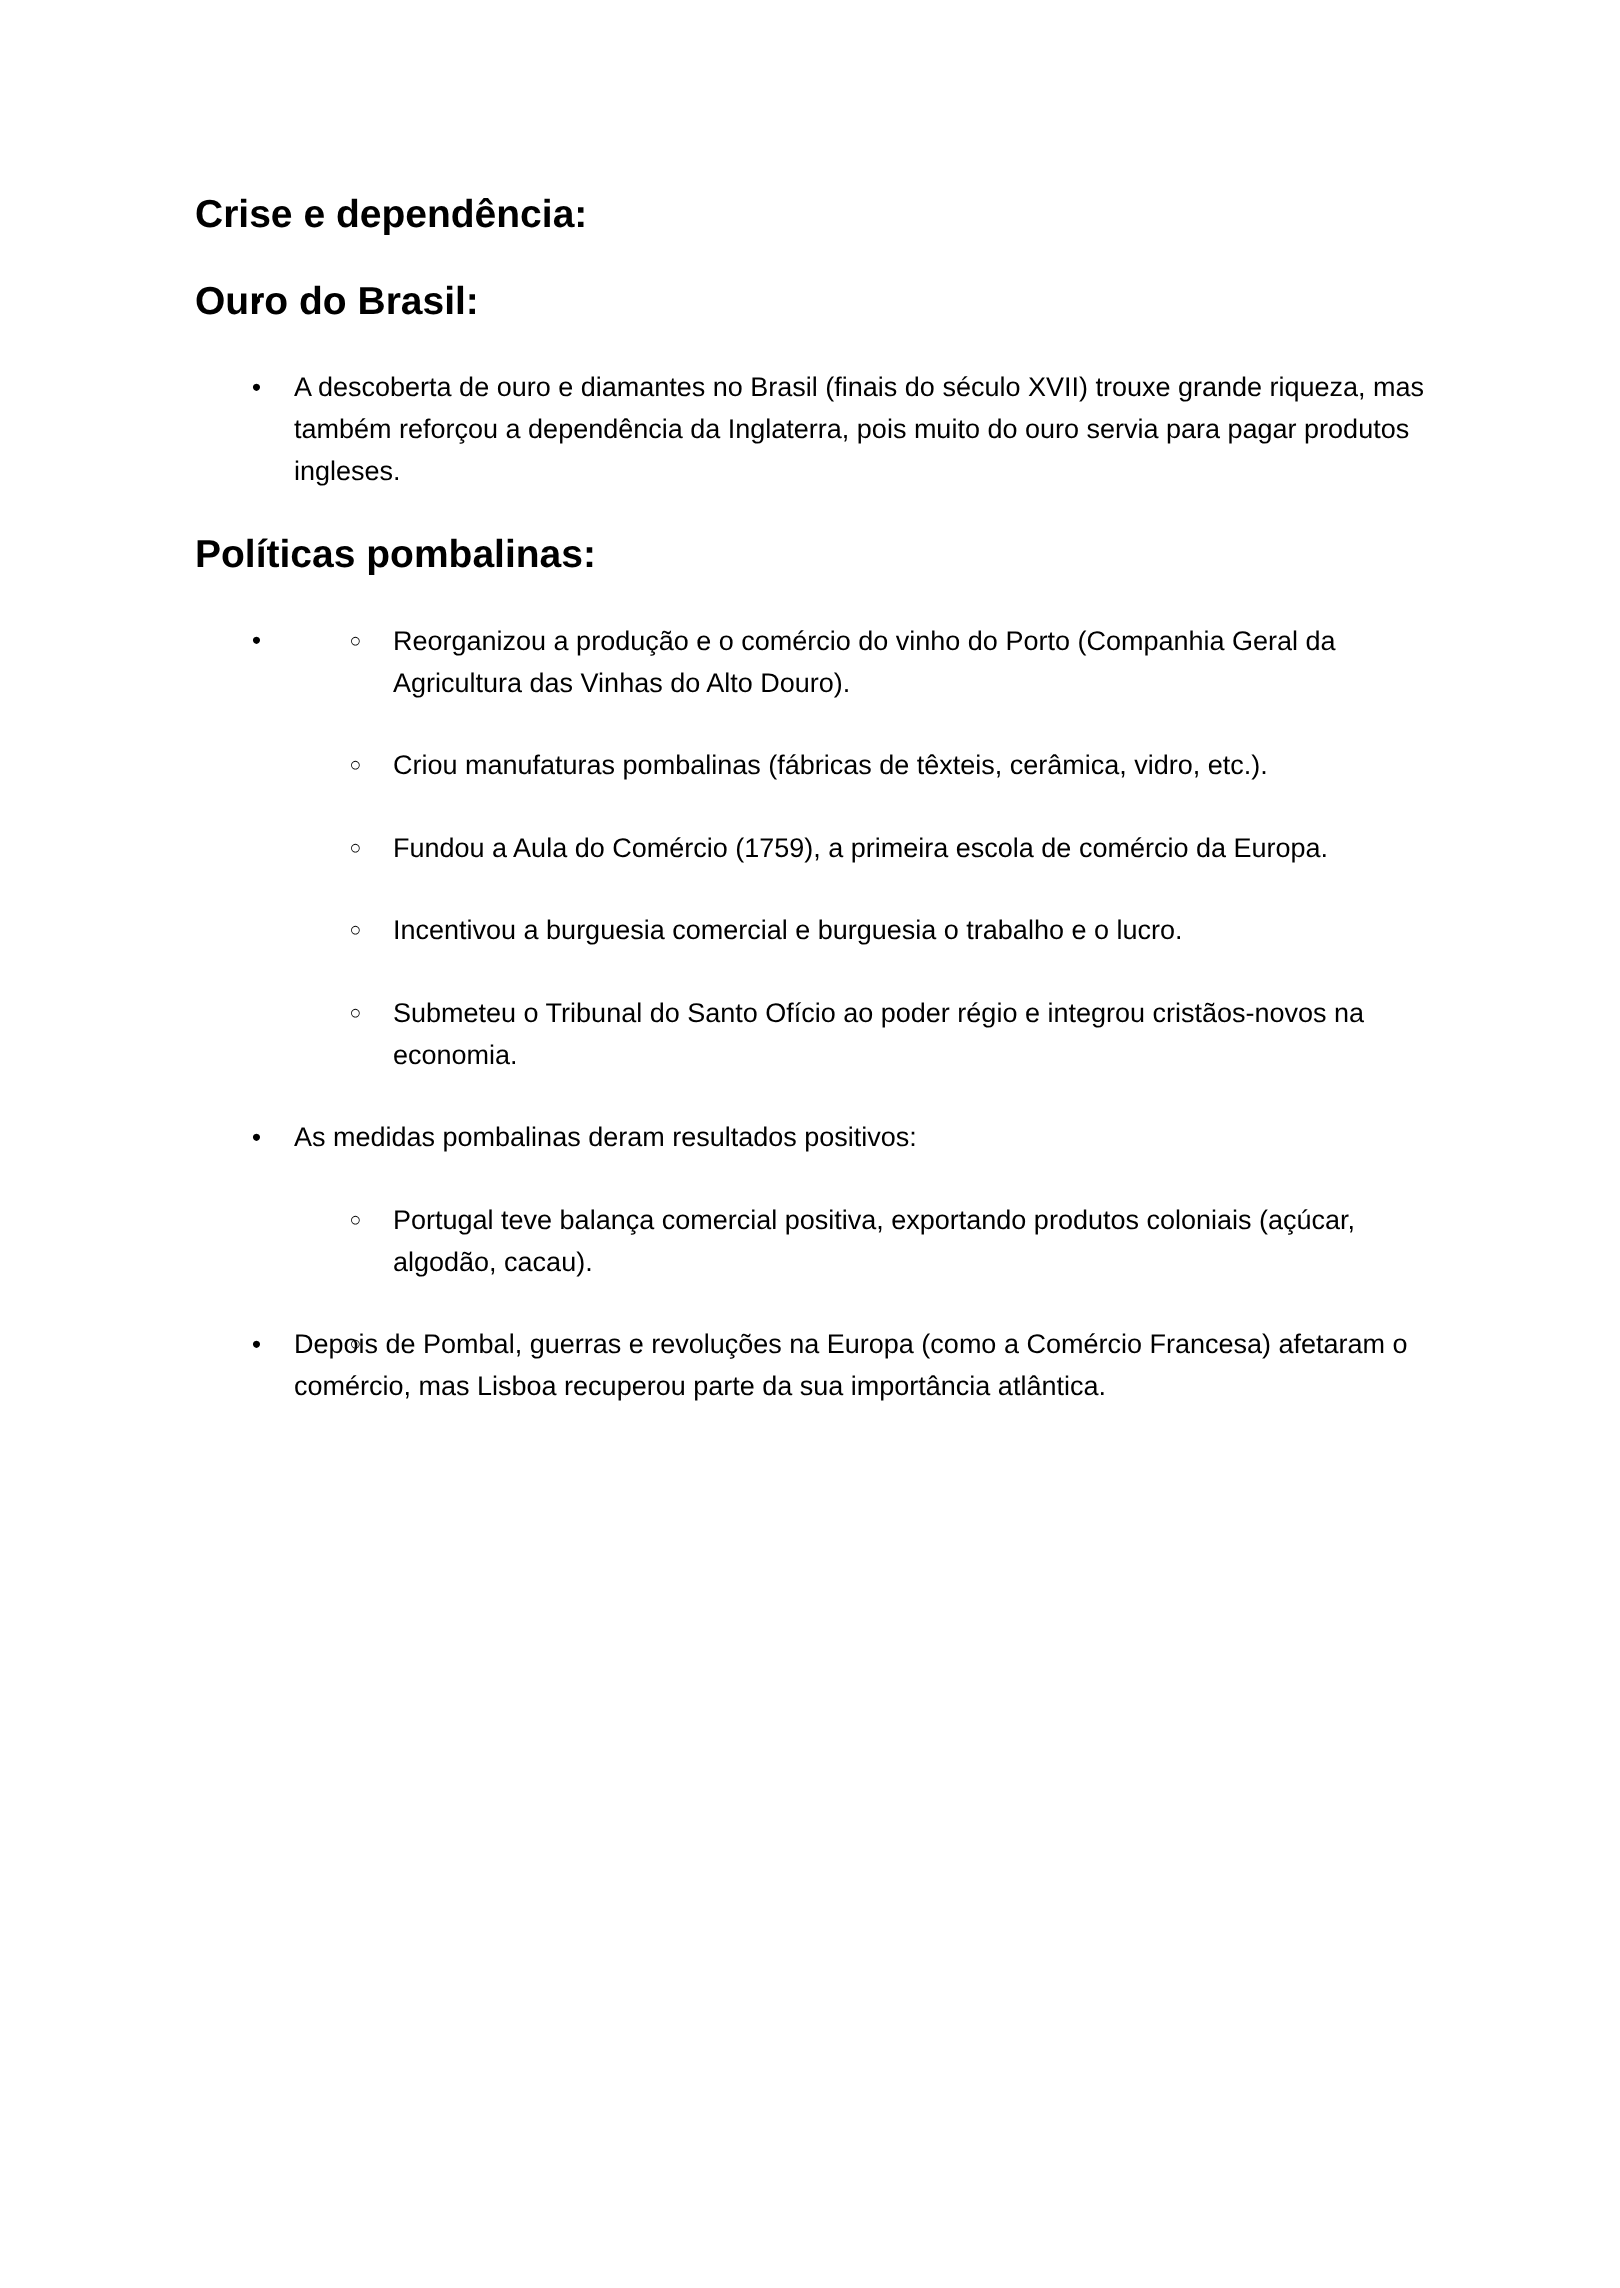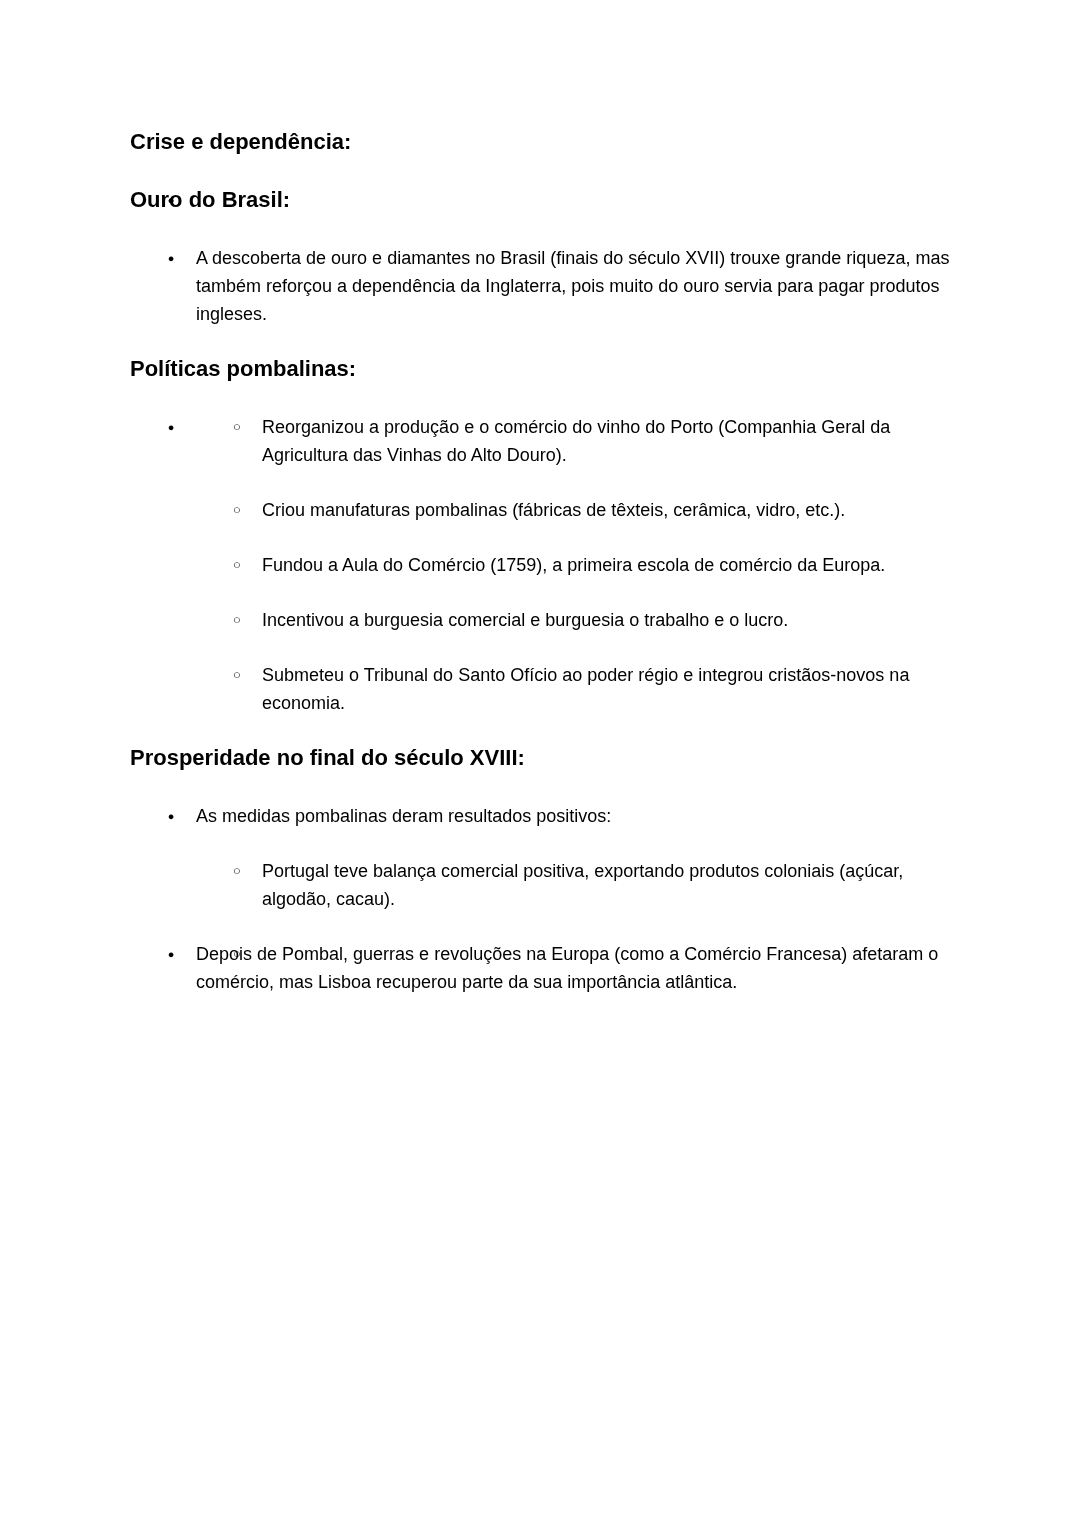--- a/index.html
+++ b/index.html
@@ -15,21 +15,21 @@
     width: 1080px;
     height: 1525px;
     background: #ffffff;
   }
   .doc {
     padding: 128px 130px 60px 130px;
   }
   .doc-section { margin: 0; }
   .doc-section + .doc-section { margin-top: 22px; }
   .section-heading {
-    font-size: 22px;
+    font-size: 26px;
     line-height: 28px;
     font-weight: 700;
     color: #000000;
     margin: 0 0 30px 0;
   }
   ul.bullet-list {
     list-style: none;
     margin: 0;
     padding: 0;
   }
@@ -89,21 +89,20 @@
           <li class="bullet-item"><span class="marker filled">●</span><ul class="bullet-list level-2">
               <li class="bullet-item sub"><span class="marker hollow">○</span><span class="item-text">Reorganizou a produção e o comércio do vinho do Porto (Companhia Geral da Agricultura das Vinhas do Alto Douro).</span></li>
               <li class="bullet-item sub"><span class="marker hollow">○</span><span class="item-text">Criou manufaturas pombalinas (fábricas de têxteis, cerâmica, vidro, etc.).</span></li>
               <li class="bullet-item sub"><span class="marker hollow">○</span><span class="item-text">Fundou a Aula do Comércio (1759), a primeira escola de comércio da Europa.</span></li>
               <li class="bullet-item sub"><span class="marker hollow">○</span><span class="item-text">Incentivou a burguesia comercial e burguesia o trabalho e o lucro.</span></li>
               <li class="bullet-item sub"><span class="marker hollow">○</span><span class="item-text">Submeteu o Tribunal do Santo Ofício ao poder régio e integrou cristãos-novos na economia.</span></li>
             </ul></li>
         </ul>
       </section>
       <section class="doc-section">
-        <h2 class="section-heading">Prosperidade no final do século XVIII:</h2>
         <ul class="bullet-list level-1">
           <li class="bullet-item"><span class="marker filled">●</span><span class="item-text">As medidas pombalinas deram resultados positivos:</span><ul class="bullet-list level-2">
               <li class="bullet-item sub"><span class="marker hollow">○</span><span class="item-text">Portugal teve balança comercial positiva, exportando produtos coloniais (açúcar, algodão, cacau).</span></li>
               <li class="bullet-item sub"><span class="marker hollow">○</span></li>
             </ul></li>
           <li class="bullet-item"><span class="marker filled">●</span><span class="item-text">Depois de Pombal, guerras e revoluções na Europa (como a Comércio Francesa) afetaram o comércio, mas Lisboa recuperou parte da sua importância atlântica.</span></li>
         </ul>
       </section>
     </div>
 </div>

